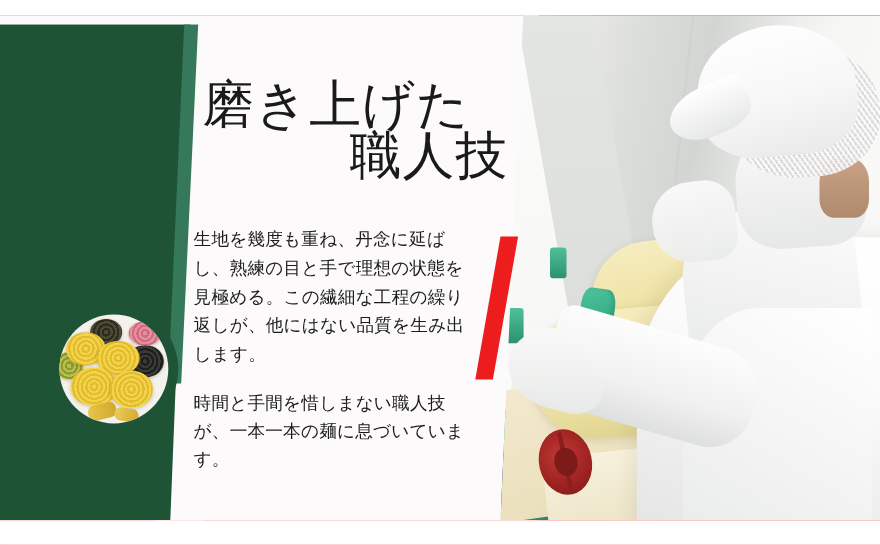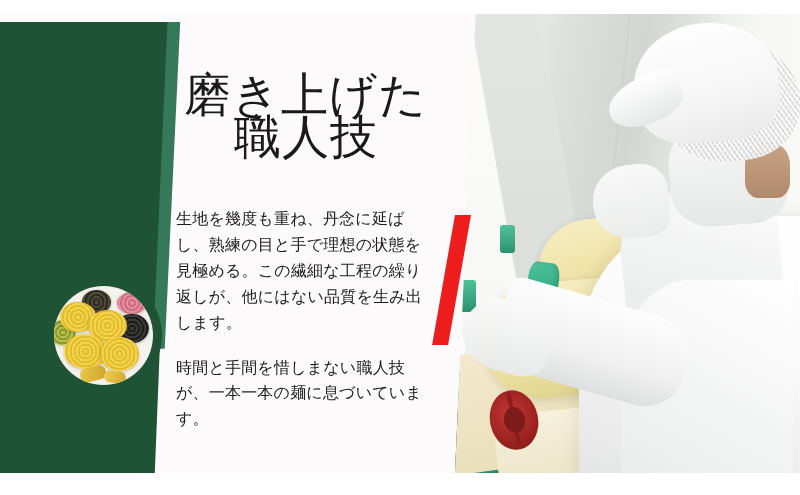--- a/index.html
+++ b/index.html
@@ -148,21 +148,21 @@
       background:repeating-radial-gradient(circle at 50% 50%,#3a3a38 0 2px,#1e1e1d 2px 4px);}
   .penne{position:absolute;left:26%;top:82%;width:26%;height:14%;border-radius:6px;
          background:linear-gradient(100deg,#e9c64a,#cfa62c);transform:rotate(-14deg);}
   .penne2{position:absolute;left:50%;top:86%;width:22%;height:12%;border-radius:6px;
           background:linear-gradient(100deg,#edcd57,#d2a92f);transform:rotate(8deg);}
 
   
   .title{position:absolute;left:182px;top:70px;width:280px;z-index:25;
          color:#1a1a1a;font-size:47px;line-height:1.06;letter-spacing:1px;font-weight:400;}
   .title-l1{display:block;text-align:left;padding-left:2px;}
-  .title-l2{display:block;text-align:left;padding-left:52px;margin-top:-4px;font-family:Liberation Mono, monospace;}
+  .title-l2{display:block;text-align:right;padding-left:52px;margin-top:-4px;}
 
   .body{position:absolute;left:176px;top:206px;width:248px;z-index:25;
         color:#1c1c1c;font-size:16px;line-height:1.62;letter-spacing:.2px;}
   .body p{margin:0;}
   .body p + p{margin-top:19px;}
 </style>
 </head>
 <body>
 
 <div id="slide">

